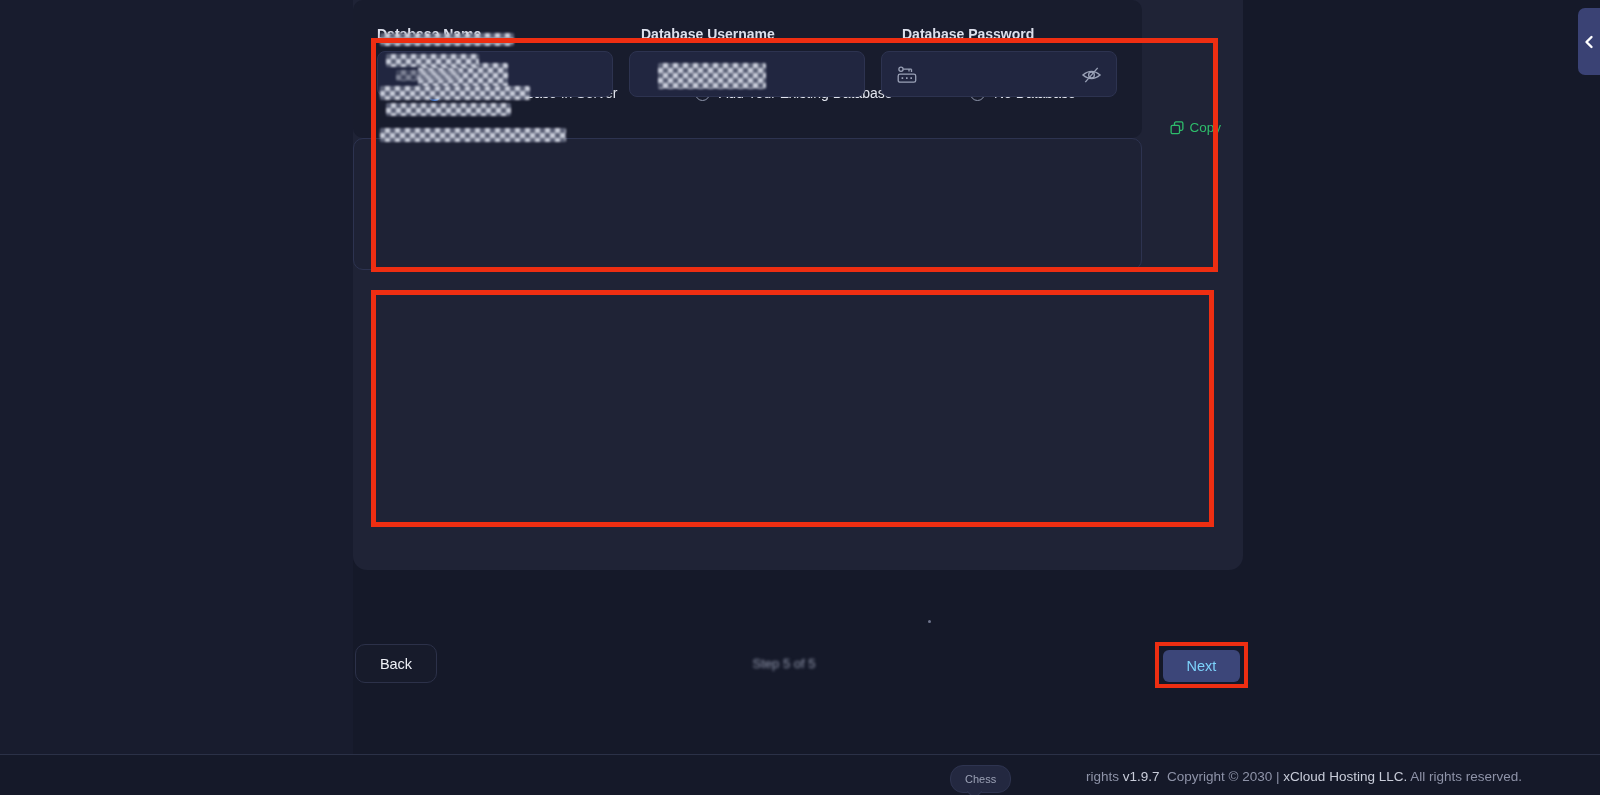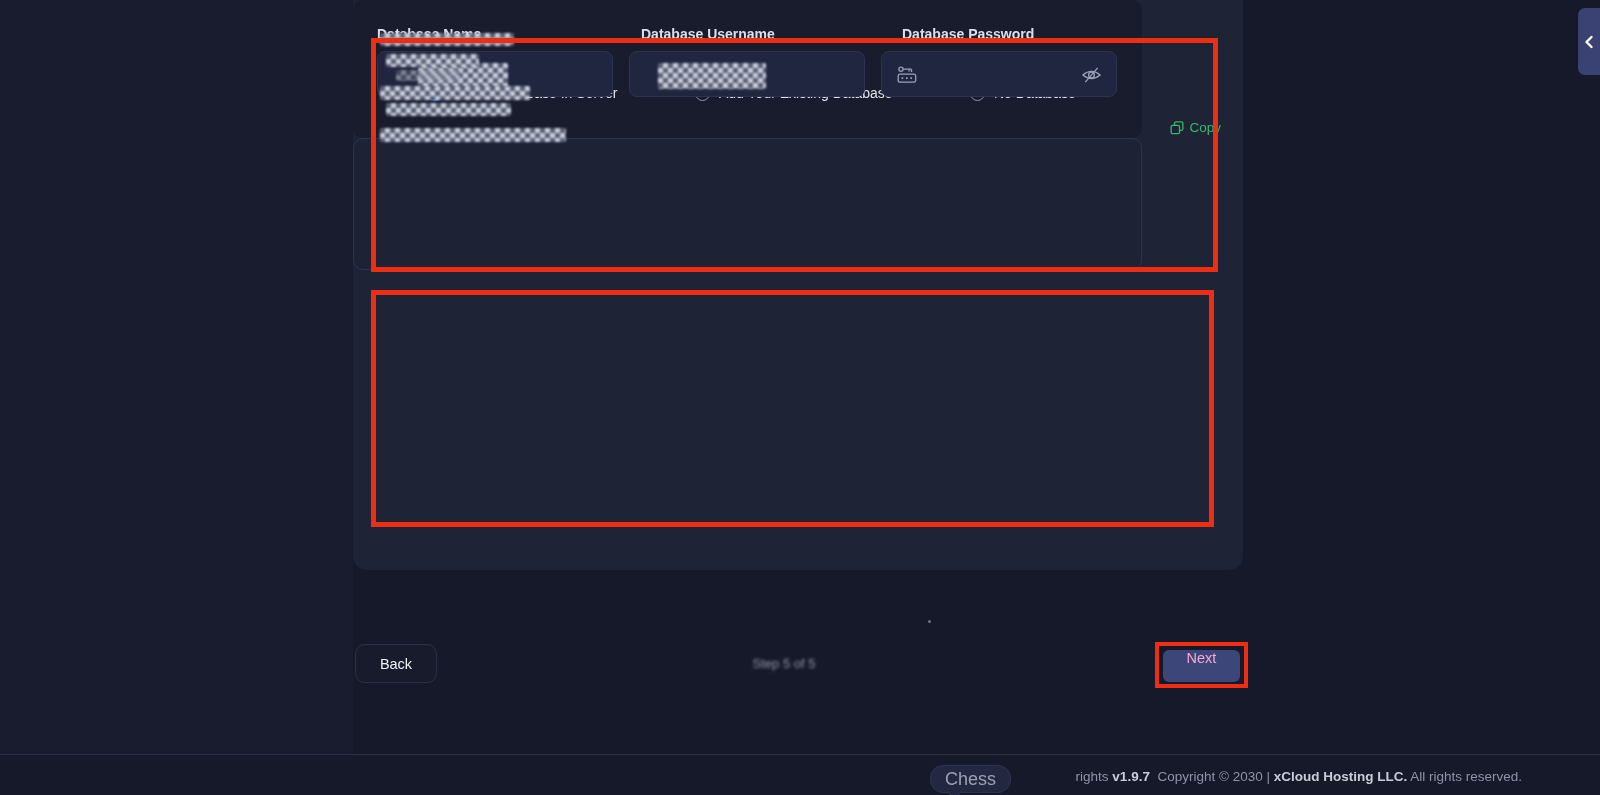--- a/index.html
+++ b/index.html
@@ -84,35 +84,35 @@
     display:flex;align-items:center;justify-content:center;
     color:#eef0f6;font-size:14.5px;cursor:pointer;
   }
   #step-indicator{
     left:714px;top:656px;width:140px;text-align:center;
     color:#9298ad;font-size:13px;filter:blur(1.4px);
   }
   #next-button{
     left:1163px;top:650px;width:77px;height:32px;
     background:#3c4679;border-radius:6px;
-    display:flex;justify-content:center;
-    color:#f9a8d4;font-size:14.5px;cursor:pointer;
+    display:flex;align-items:center;justify-content:center;
+    color:#7dd3fc;font-size:14.5px;cursor:pointer;
   }
   #stray-dot{left:928px;top:620px;width:3px;height:3px;border-radius:50%;background:#6d738b;}
 
   
   #footer-divider{left:0;top:754px;width:1600px;height:1px;background:#2b3147;}
   #footer-text{
     right:78px;top:769px;font-size:13.5px;color:#8e93a8;white-space:nowrap;
   }
-  #footer-text b{color:#c9cdda;font-weight:700;}
+  #footer-text b{color:#c9cdda;font-weight:400;}
   #chess-tooltip{
-    left:930px;top:765px;height:26px;padding:0 14px;
+    left:950px;top:765px;height:26px;padding:0 14px;
     background:#232840;border:1px solid #2e3450;border-radius:13px;
-    display:flex;align-items:center;color:#9ba1b5;font-size:18px;
+    display:flex;align-items:center;color:#9ba1b5;font-size:11px;
   }
   #chess-tooltip::after{
     content:"";position:absolute;left:18px;bottom:-5px;width:10px;height:10px;
     background:#232840;border-right:1px solid #2e3450;border-bottom:1px solid #2e3450;
     transform:rotate(45deg);
   }
 
   
   #side-toggle{
     left:1578px;top:8px;width:22px;height:67px;

